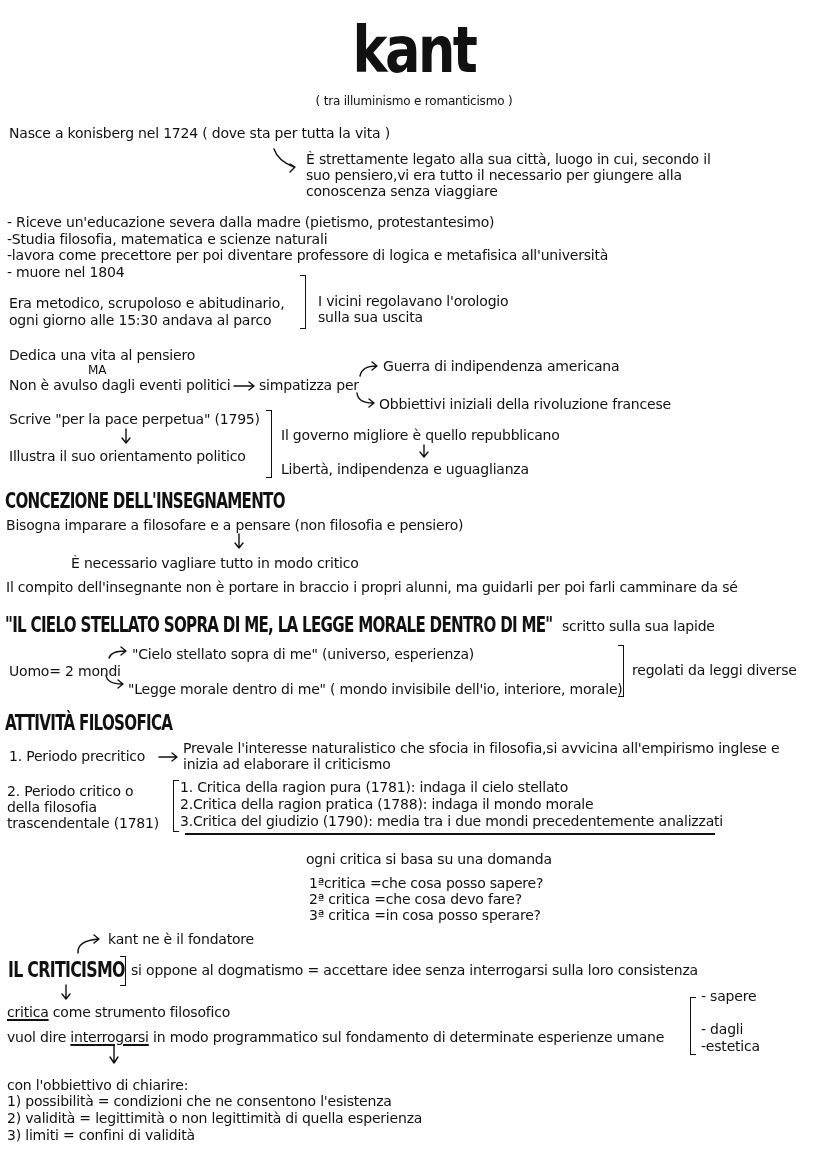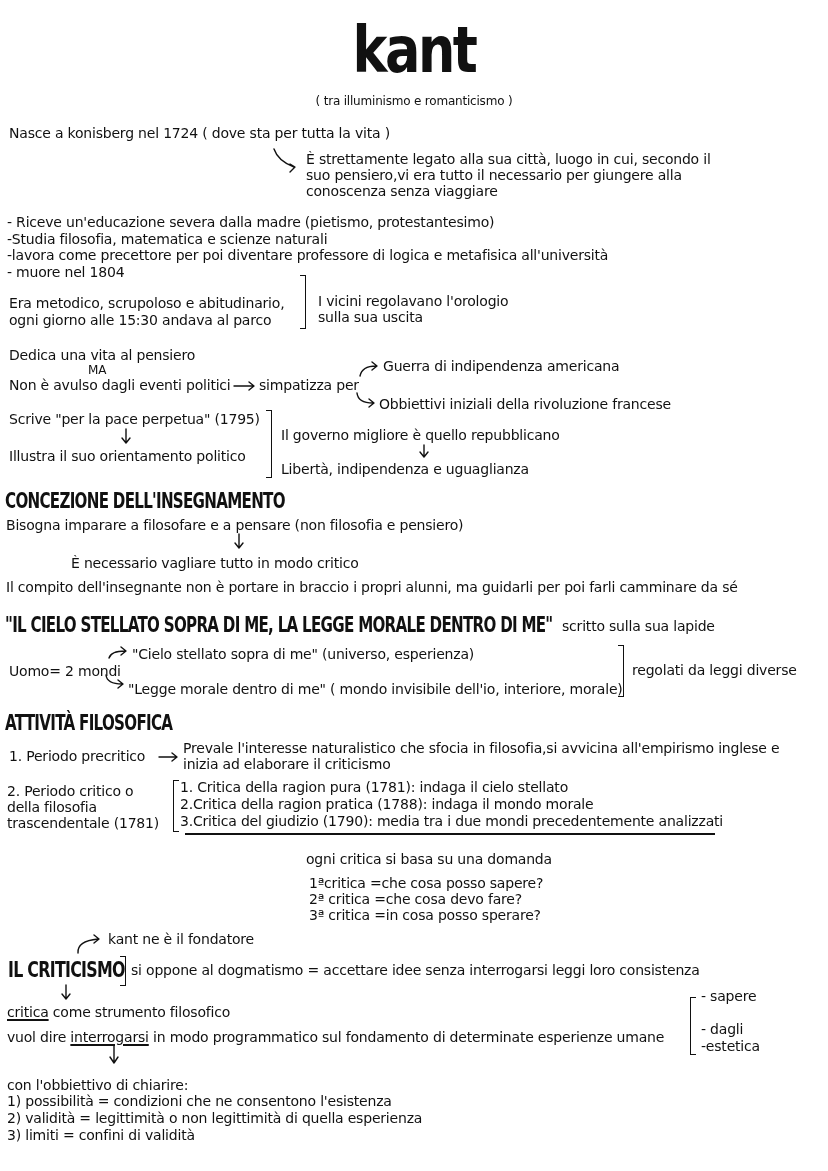--- a/index.html
+++ b/index.html
@@ -116,21 +116,21 @@
 <div class="t" style="left:309px;top:875px;">1ªcritica =che cosa posso sapere?</div>
 <div class="t" style="left:309px;top:891px;">2ª critica =che cosa devo fare?</div>
 <div class="t" style="left:309px;top:907px;">3ª critica =in cosa posso sperare?</div>
 
 <svg class="ar" style="left:74px;top:933px;" width="30" height="22">
   <path d="M4 20 Q3 8 24 6 M20 2 L25 6 L20 10"></path>
 </svg>
 <div class="t" style="left:108px;top:931px;">kant ne è il fondatore</div>
 <div class="h" style="left:8px;top:958px;font-size:22px;">Il criticismo</div>
 <div class="brk-r" style="left:120px;top:956px;height:28px;"></div>
-<div class="t" style="left:131px;top:962px;">si oppone al dogmatismo = accettare idee senza interrogarsi leggi loro consistenza</div>
+<div class="t" style="left:131px;top:962px;">si oppone al dogmatismo = accettare idee senza interrogarsi sulla loro consistenza</div>
 <svg class="ar" style="left:60px;top:984px;" width="14" height="18">
   <path d="M6 1 L6 14 M2 10 L6 15 L10 10"></path>
 </svg>
 <div class="t" style="left:7px;top:1004px;"><span class="u">critica</span><span> come strumento filosofico</span></div>
 <div class="t" style="left:7px;top:1029px;text-align:center;"><span>vuol dire </span><span class="u">interrogarsi</span><span> in modo programmatico sul fondamento di determinate esperienze umane</span></div>
 <div class="brk-l" style="left:690px;top:997px;height:56px;"></div>
 <div class="t" style="left:701px;top:988px;">- sapere</div>
 <div class="t" style="left:701px;top:1021px;">- dagli</div>
 <div class="t" style="left:701px;top:1038px;">-estetica</div>
 <svg class="ar" style="left:108px;top:1045px;" width="14" height="22">

